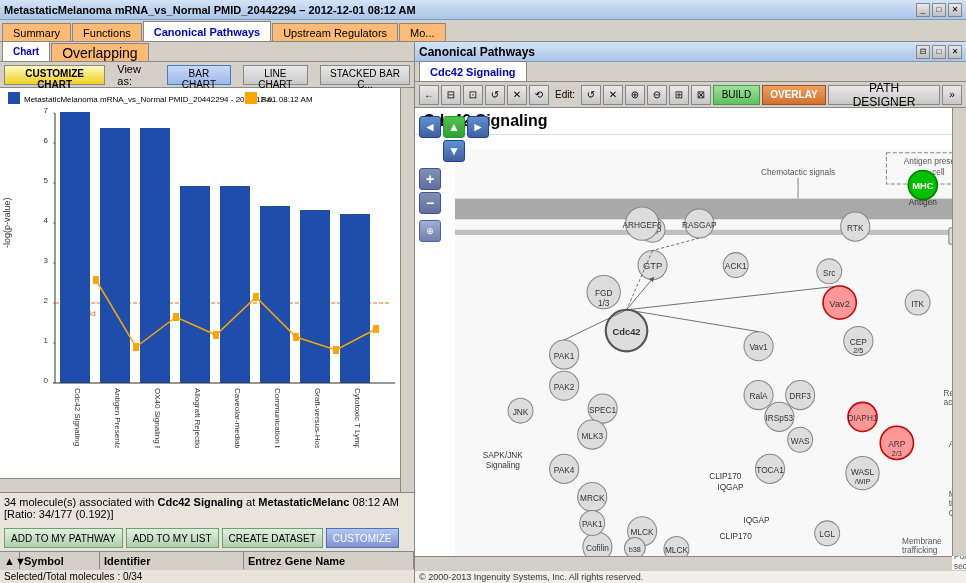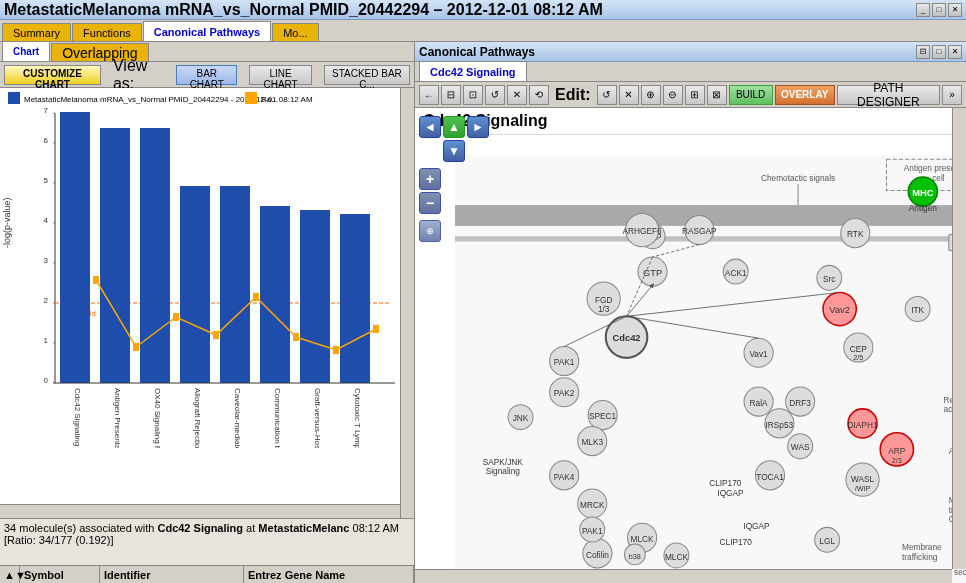--- a/index.html
+++ b/index.html
@@ -9,21 +9,21 @@
     .title-bar {
       background: linear-gradient(to bottom, #d4e4f7, #a8c4e8);
       height: 20px;
       display: flex;
       align-items: center;
       justify-content: space-between;
       padding: 0 4px;
       border-bottom: 1px solid #7a9cbf;
     }
     .title-bar-text {
-      font-size: 16px;
+      font-size: 11px;
       color: #000;
       font-weight: bold;
     }
     .title-bar-buttons {
       display: flex;
       gap: 2px;
     }
     .title-btn {
       width: 14px; height: 14px;
       background: linear-gradient(to bottom, #e8e8e8, #c0c0c0);
@@ -37,21 +37,21 @@
     .tab-bar-top {
       background: #d4d0c8;
       height: 22px;
       display: flex;
       align-items: flex-end;
       padding-left: 2px;
       border-bottom: 1px solid #888;
     }
     .tab {
       padding: 2px 10px;
-      background: #eab308;
+      background: #fdba74;
       border: 1px solid #888;
       border-bottom: none;
       font-size: 11px;
       cursor: pointer;
       height: 18px;
       display: flex;
       align-items: center;
       color: #000;
       margin-right: 1px;
     }
@@ -104,21 +104,21 @@
     .customize-btn {
       background: linear-gradient(to bottom, #fff9c0, #f0d020);
       border: 1px solid #888;
       padding: 2px 8px;
       font-size: 10px;
       font-weight: bold;
       cursor: pointer;
       height: 20px;
     }
     .view-label {
-      font-size: 16px;
+      font-size: 11px;
       color: #000;
       margin-right: 2px;
     }
     .chart-type-btn {
       background: linear-gradient(to bottom, #e8e8e8, #c8c8c8);
       border: 1px solid #888;
       padding: 2px 6px;
       font-size: 10px;
       cursor: pointer;
       height: 20px;
@@ -137,21 +137,21 @@
     }
 
     
     .bottom-action {
       background: #e8e4dc;
       border-top: 1px solid #888;
       padding: 3px 4px;
     }
     .status-text {
       font-size: 11px;
-      margin-bottom: 16px;
+      margin-bottom: 8px;
     }
     .status-text b { font-weight: bold; }
     .action-buttons {
       display: flex;
       gap: 3px;
     }
     .action-btn {
       background: linear-gradient(to bottom, #e0f0e0, #b0d0b0);
       border: 1px solid #70a070;
       padding: 2px 6px;
@@ -356,20 +356,23 @@
 
 <div class="tab-bar-top">
   <div class="tab">
     <span>Summary</span>
   </div>
   <div class="tab">
     <span>Functions</span>
   </div>
   <div class="tab active blue-active">
     <span>Canonical Pathways</span>
+  </div>
+  <div class="tab">
+    <span>Upstream Regulators</span>
   </div>
   <div class="tab">
     <span>Mo...</span>
   </div>
 </div>
 
 <div class="main-layout">
 
   <div class="left-panel">
 
@@ -482,29 +485,36 @@
     </div>
 
     <div class="bottom-action">
       <div class="status-text">
         <span>34 molecule(s) associated with</span>
         <b>Cdc42 Signaling</b>
         <span>at</span>
         <b>MetastaticMelanc</b>
         <span>08:12 AM [Ratio: 34/177 (0.192)]</span>
       </div>
+      <div class="action-buttons">
+        <button class="action-btn">ADD TO MY PATHWAY</button>
+        <button class="action-btn">ADD TO MY LIST</button>
+        <button class="action-btn">CREATE DATASET</button>
+        <button class="action-btn customize">CUSTOMIZE</button>
+      </div>
     </div>
 
     <div class="table-header">
       <div class="table-col" style="width:20px;">▲▼</div>
       <div class="table-col" style="width:80px;">Symbol</div>
       <div class="table-col" style="flex:1;">Identifier</div>
       <div class="table-col" style="width:170px;">Entrez Gene Name</div>
     </div>
 
+    <div class="selected-count">Selected/Total molecules : 0/34</div>
   </div>
 
   <div class="right-panel">
 
     <div class="right-title-bar">
       <span style="font-weight:bold; font-size:12px;">Canonical Pathways</span>
       <div style="display:flex; gap:2px;">
         <div class="title-btn">⊟</div>
         <div class="title-btn">□</div>
         <div class="title-btn">✕</div>
@@ -517,21 +527,21 @@
       </div>
     </div>
 
     <div class="right-toolbar">
       <button class="toolbar-btn">←</button>
       <button class="toolbar-btn">⊟</button>
       <button class="toolbar-btn">⊡</button>
       <button class="toolbar-btn">↺</button>
       <button class="toolbar-btn">✕</button>
       <button class="toolbar-btn">⟲</button>
-      <span style="margin: 0 4px; font-size:16px;font-weight:bold;">Edit:</span>
+      <span style="margin: 0 4px; font-size:10px;">Edit:</span>
       <button class="toolbar-btn">↺</button>
       <button class="toolbar-btn">✕</button>
       <button class="toolbar-btn">⊕</button>
       <button class="toolbar-btn">⊖</button>
       <button class="toolbar-btn">⊞</button>
       <button class="toolbar-btn">⊠</button>
       <button class="toolbar-btn green-btn" style="padding:2px 8px; font-size:10px; font-weight:normal;">BUILD</button>
       <button class="toolbar-btn orange-btn" style="padding:2px 8px; font-size:10px; font-weight:bold;">OVERLAY</button>
       <button class="toolbar-btn" style="padding:2px 8px; font-size:12px;">PATH DESIGNER</button>
       <button class="toolbar-btn">»</button>
@@ -730,14 +740,15 @@
             <path d="M0,0 L0,6 L6,3 z" fill="#555"></path>
           </marker>
         </defs>
       </svg>
 
       <div style="position:absolute; right:0; top:0; bottom:14px; width:14px; background:#d4d0c8; border-left:1px solid #888;"></div>
 
       <div style="position:absolute; bottom:0; left:0; right:14px; height:14px; background:#d4d0c8; border-top:1px solid #888; display:flex; align-items:center;"></div>
     </div>
 
+    <div class="copyright">© 2000-2013 Ingenuity Systems, Inc. All rights reserved.</div>
   </div>
 </div>
 
 </body></html>

